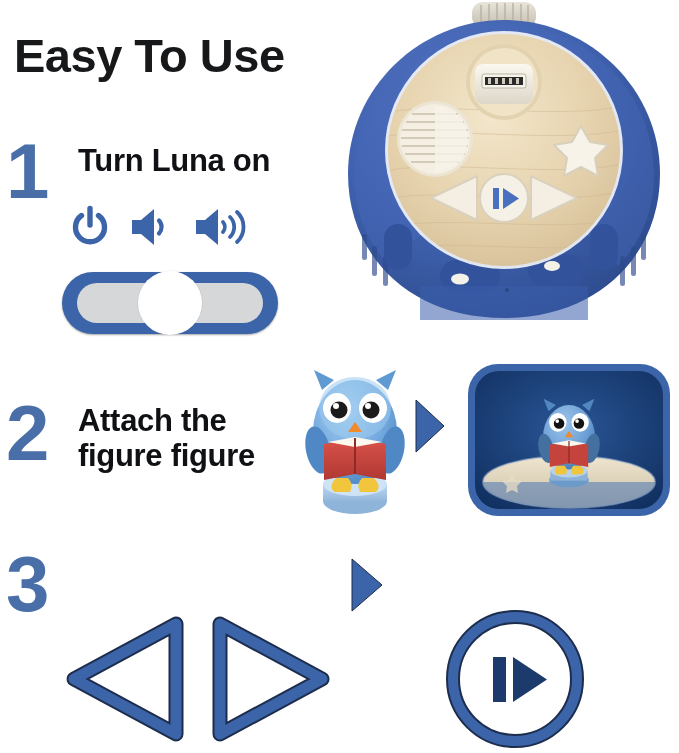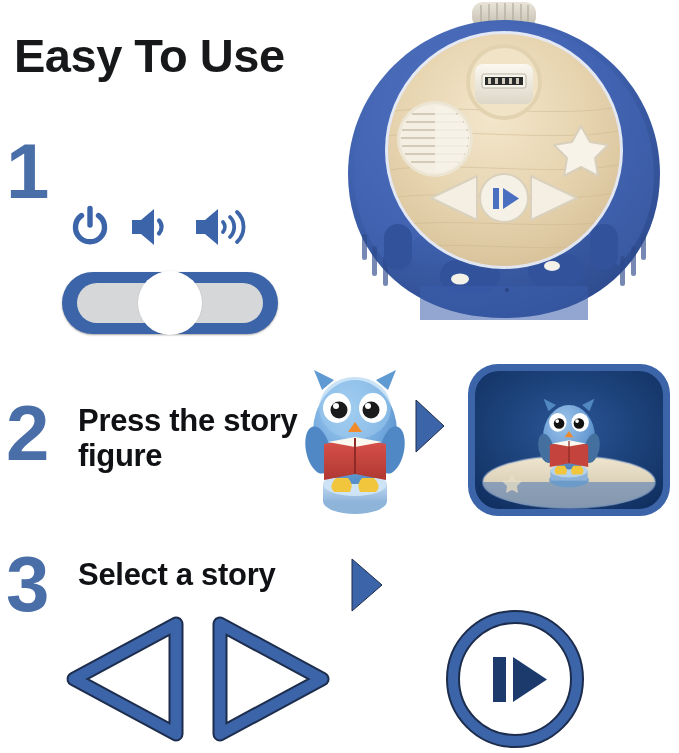--- a/index.html
+++ b/index.html
@@ -82,20 +82,21 @@
   svg{overflow:visible;}
 </style>
 </head>
 <body>
 
 <div class="stage">
 
   <div class="headline">Easy To Use</div>
 
   <div class="numeral" id="num1">1</div>
+  <div class="step-head" id="head1">Turn Luna on</div>
 
   <div class="icon-row">
 
     <span>
       <svg width="40" height="42" viewBox="0 0 40 42">
         <path d="M11.5 9.5 A14.5 14.5 0 1 0 28.5 9.5" fill="none" stroke="#3c64a8" stroke-width="5.4" stroke-linecap="round"></path>
         <line x1="20" y1="2.5" x2="20" y2="19" stroke="#3c64a8" stroke-width="5.4" stroke-linecap="round"></line>
       </svg>
     </span>
 
@@ -253,21 +254,21 @@
         <path d="M171 186 L187 196.5 L171 207 Z" fill="#4a6fc0"></path>
       </g>
 
       <g>
         <path d="M245 196 L199 174 L199 218 Z" fill="#f4efe2" stroke="#d9d1bd" stroke-width="2" stroke-linejoin="round"></path>
       </g>
     </svg>
   </div>
 
   <div class="numeral" id="num2">2</div>
-  <div class="step-head" id="head2">Press the story figure</div>
+  <div class="step-head" id="head2">Attach the figure figure</div>
 
   <div class="owl-figure">
     <svg width="118" height="162" viewBox="0 0 118 162">
       <defs>
         <radialGradient id="owlBody" cx="40%" cy="28%" r="75%">
           <stop offset="0%" stop-color="#a9d2f2"></stop>
           <stop offset="60%" stop-color="#74aadf"></stop>
           <stop offset="100%" stop-color="#5089c4"></stop>
         </radialGradient>
         <linearGradient id="baseG" x1="0" y1="0" x2="0" y2="1">
@@ -363,21 +364,20 @@
         <path d="M40 120 q-8 8 -2 14 h16 q4 -8 -2 -14 Z" fill="#f2c63c"></path>
         <path d="M78 120 q8 8 2 14 h-16 q-4 -8 2 -14 Z" fill="#f2c63c"></path>
         <path d="M28 86 L59 80 L90 86 L90 122 L59 116 L28 122 Z" fill="#c4433c"></path>
         <path d="M32 84 L59 79 L86 84 L59 89 Z" fill="#fdf8ee"></path>
         <line x1="59" y1="80" x2="59" y2="116" stroke="#8f2a26" stroke-width="2"></line>
       </g>
     </svg>
   </div>
 
   <div class="numeral" id="num3">3</div>
-  <div class="step-head" id="head3">Select a story</div>
 
   <div class="arrow3">
     <svg width="38" height="58" viewBox="0 0 38 58">
       <path d="M4 3 L34 29 L4 55 Z" fill="#3c64a8" stroke="#1d2d4d" stroke-width="1"></path>
     </svg>
   </div>
 
   <div class="tri-nav" id="tri-left">
     <svg width="130" height="134" viewBox="0 0 130 134">
       <path d="M118 12 L118 122 L16 67 Z" fill="none" stroke="#1d2d4d" stroke-width="15" stroke-linejoin="round"></path>

